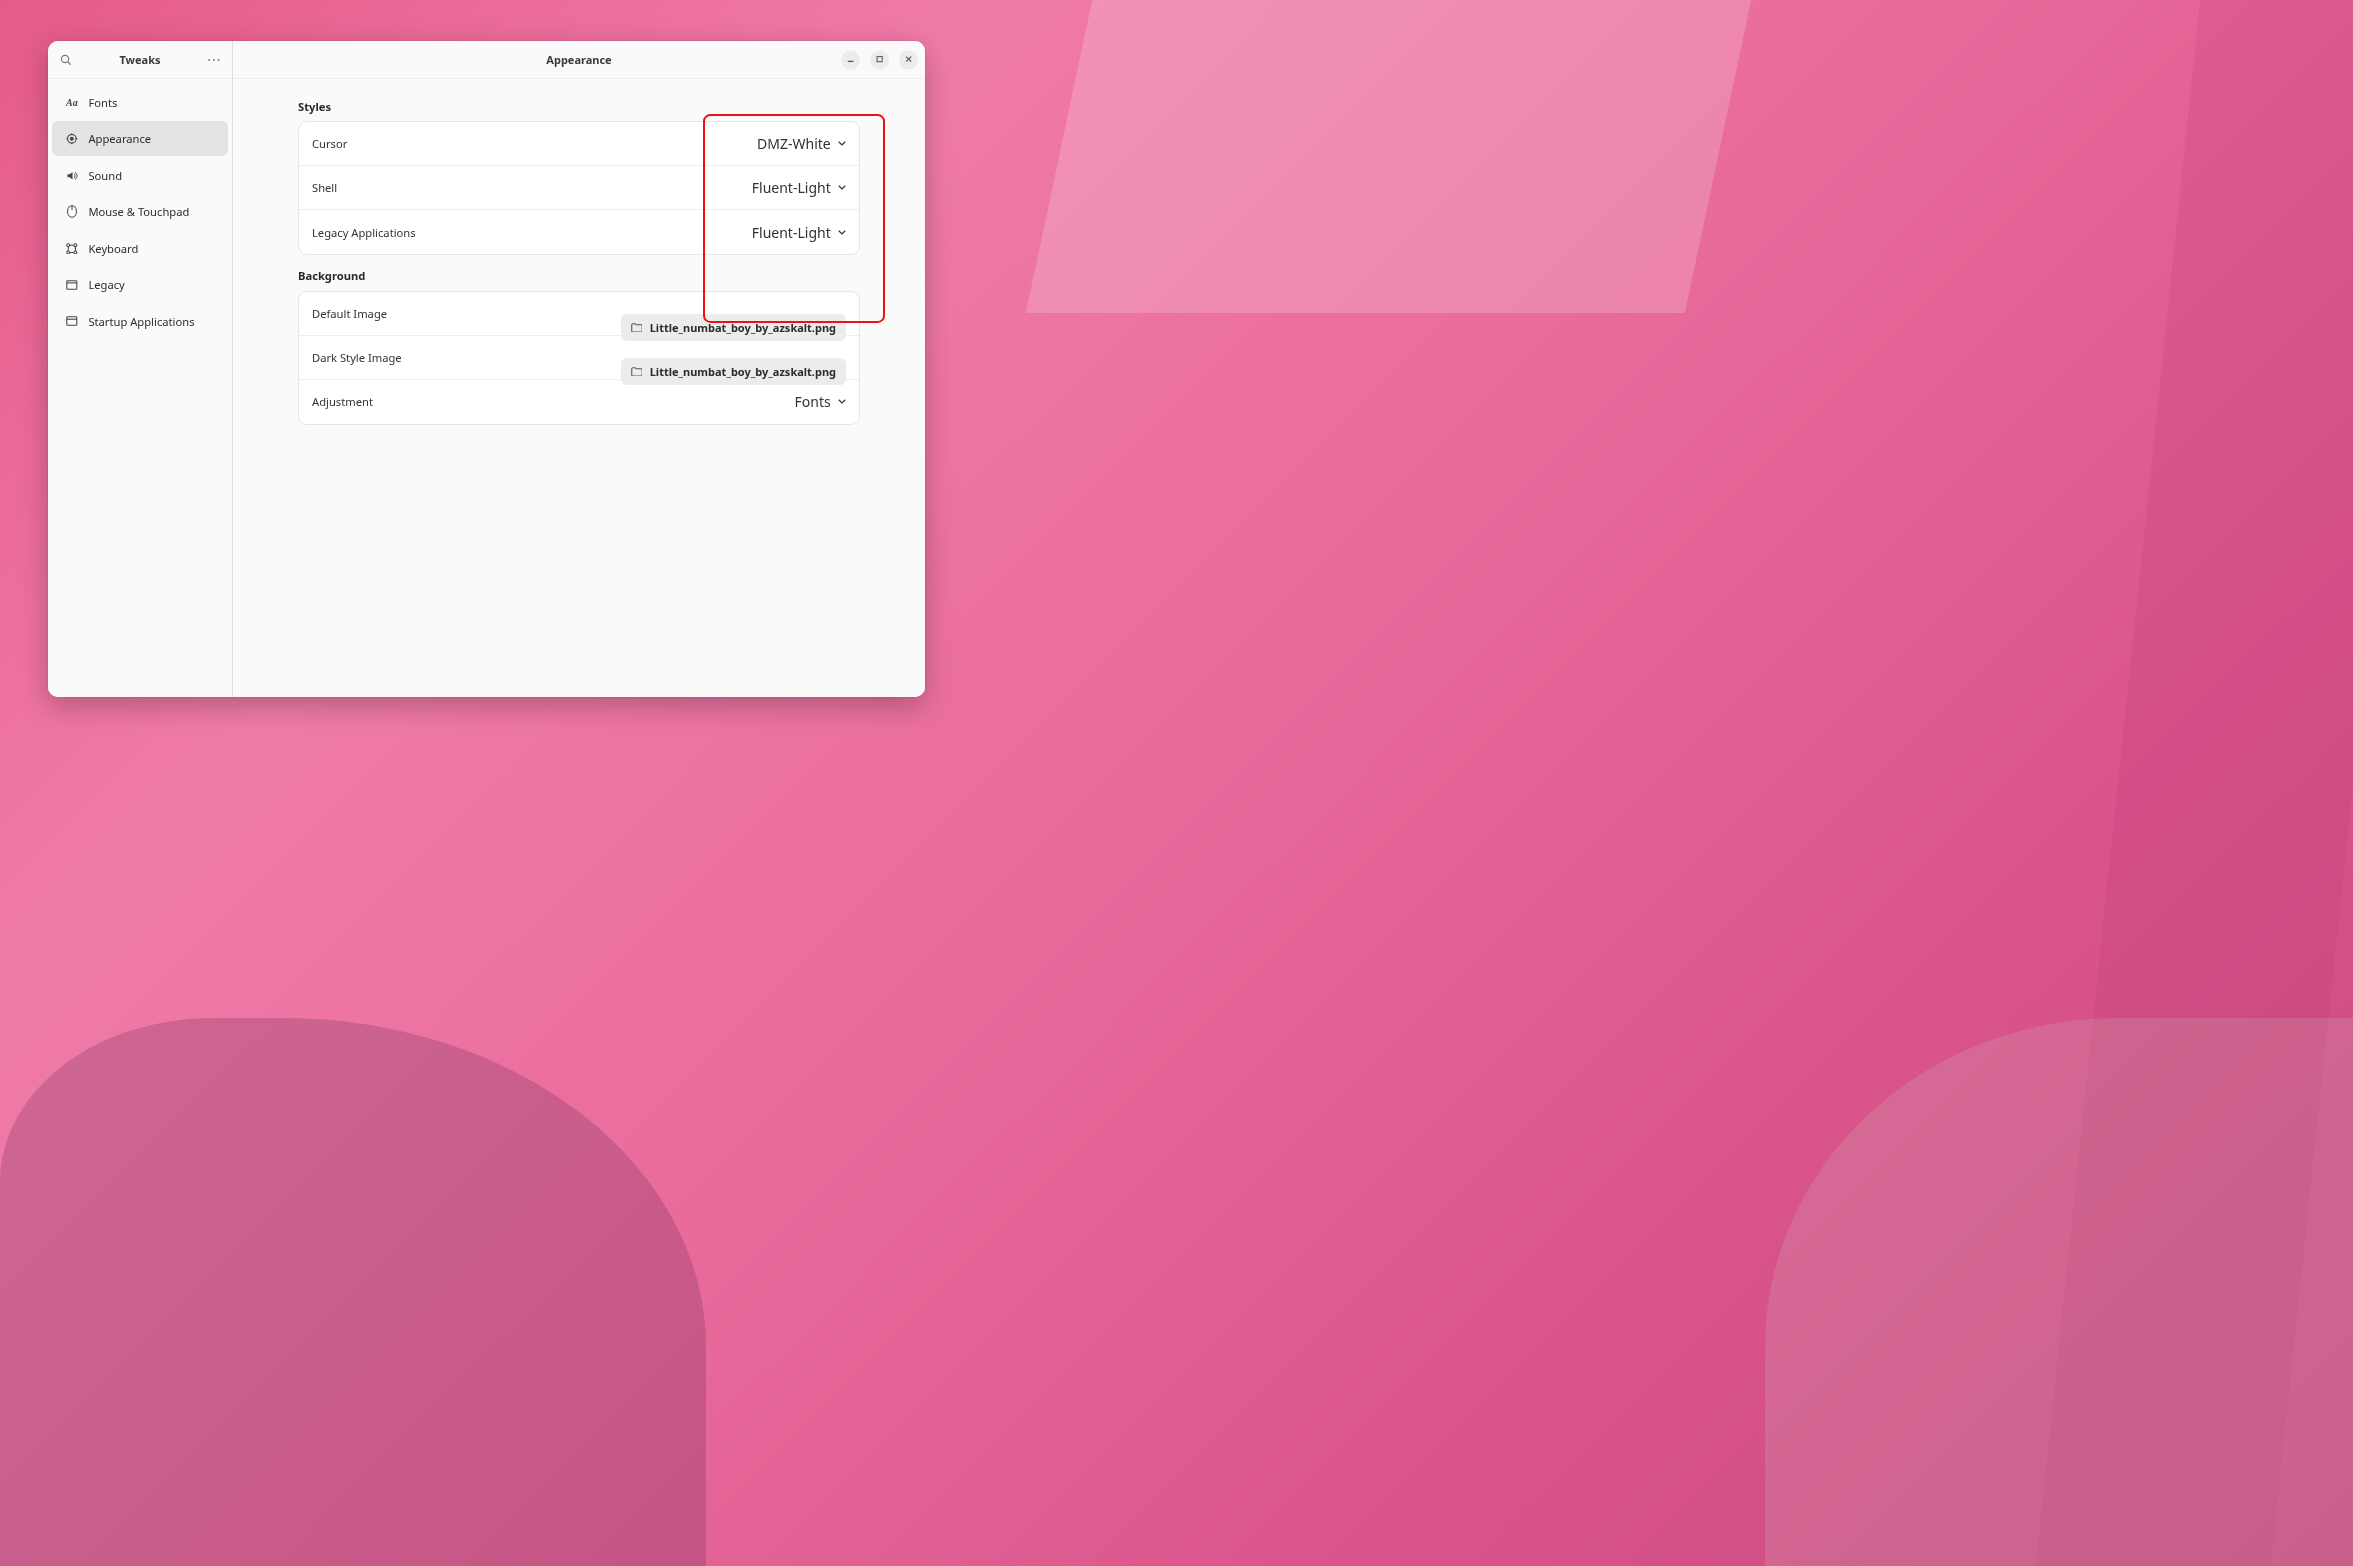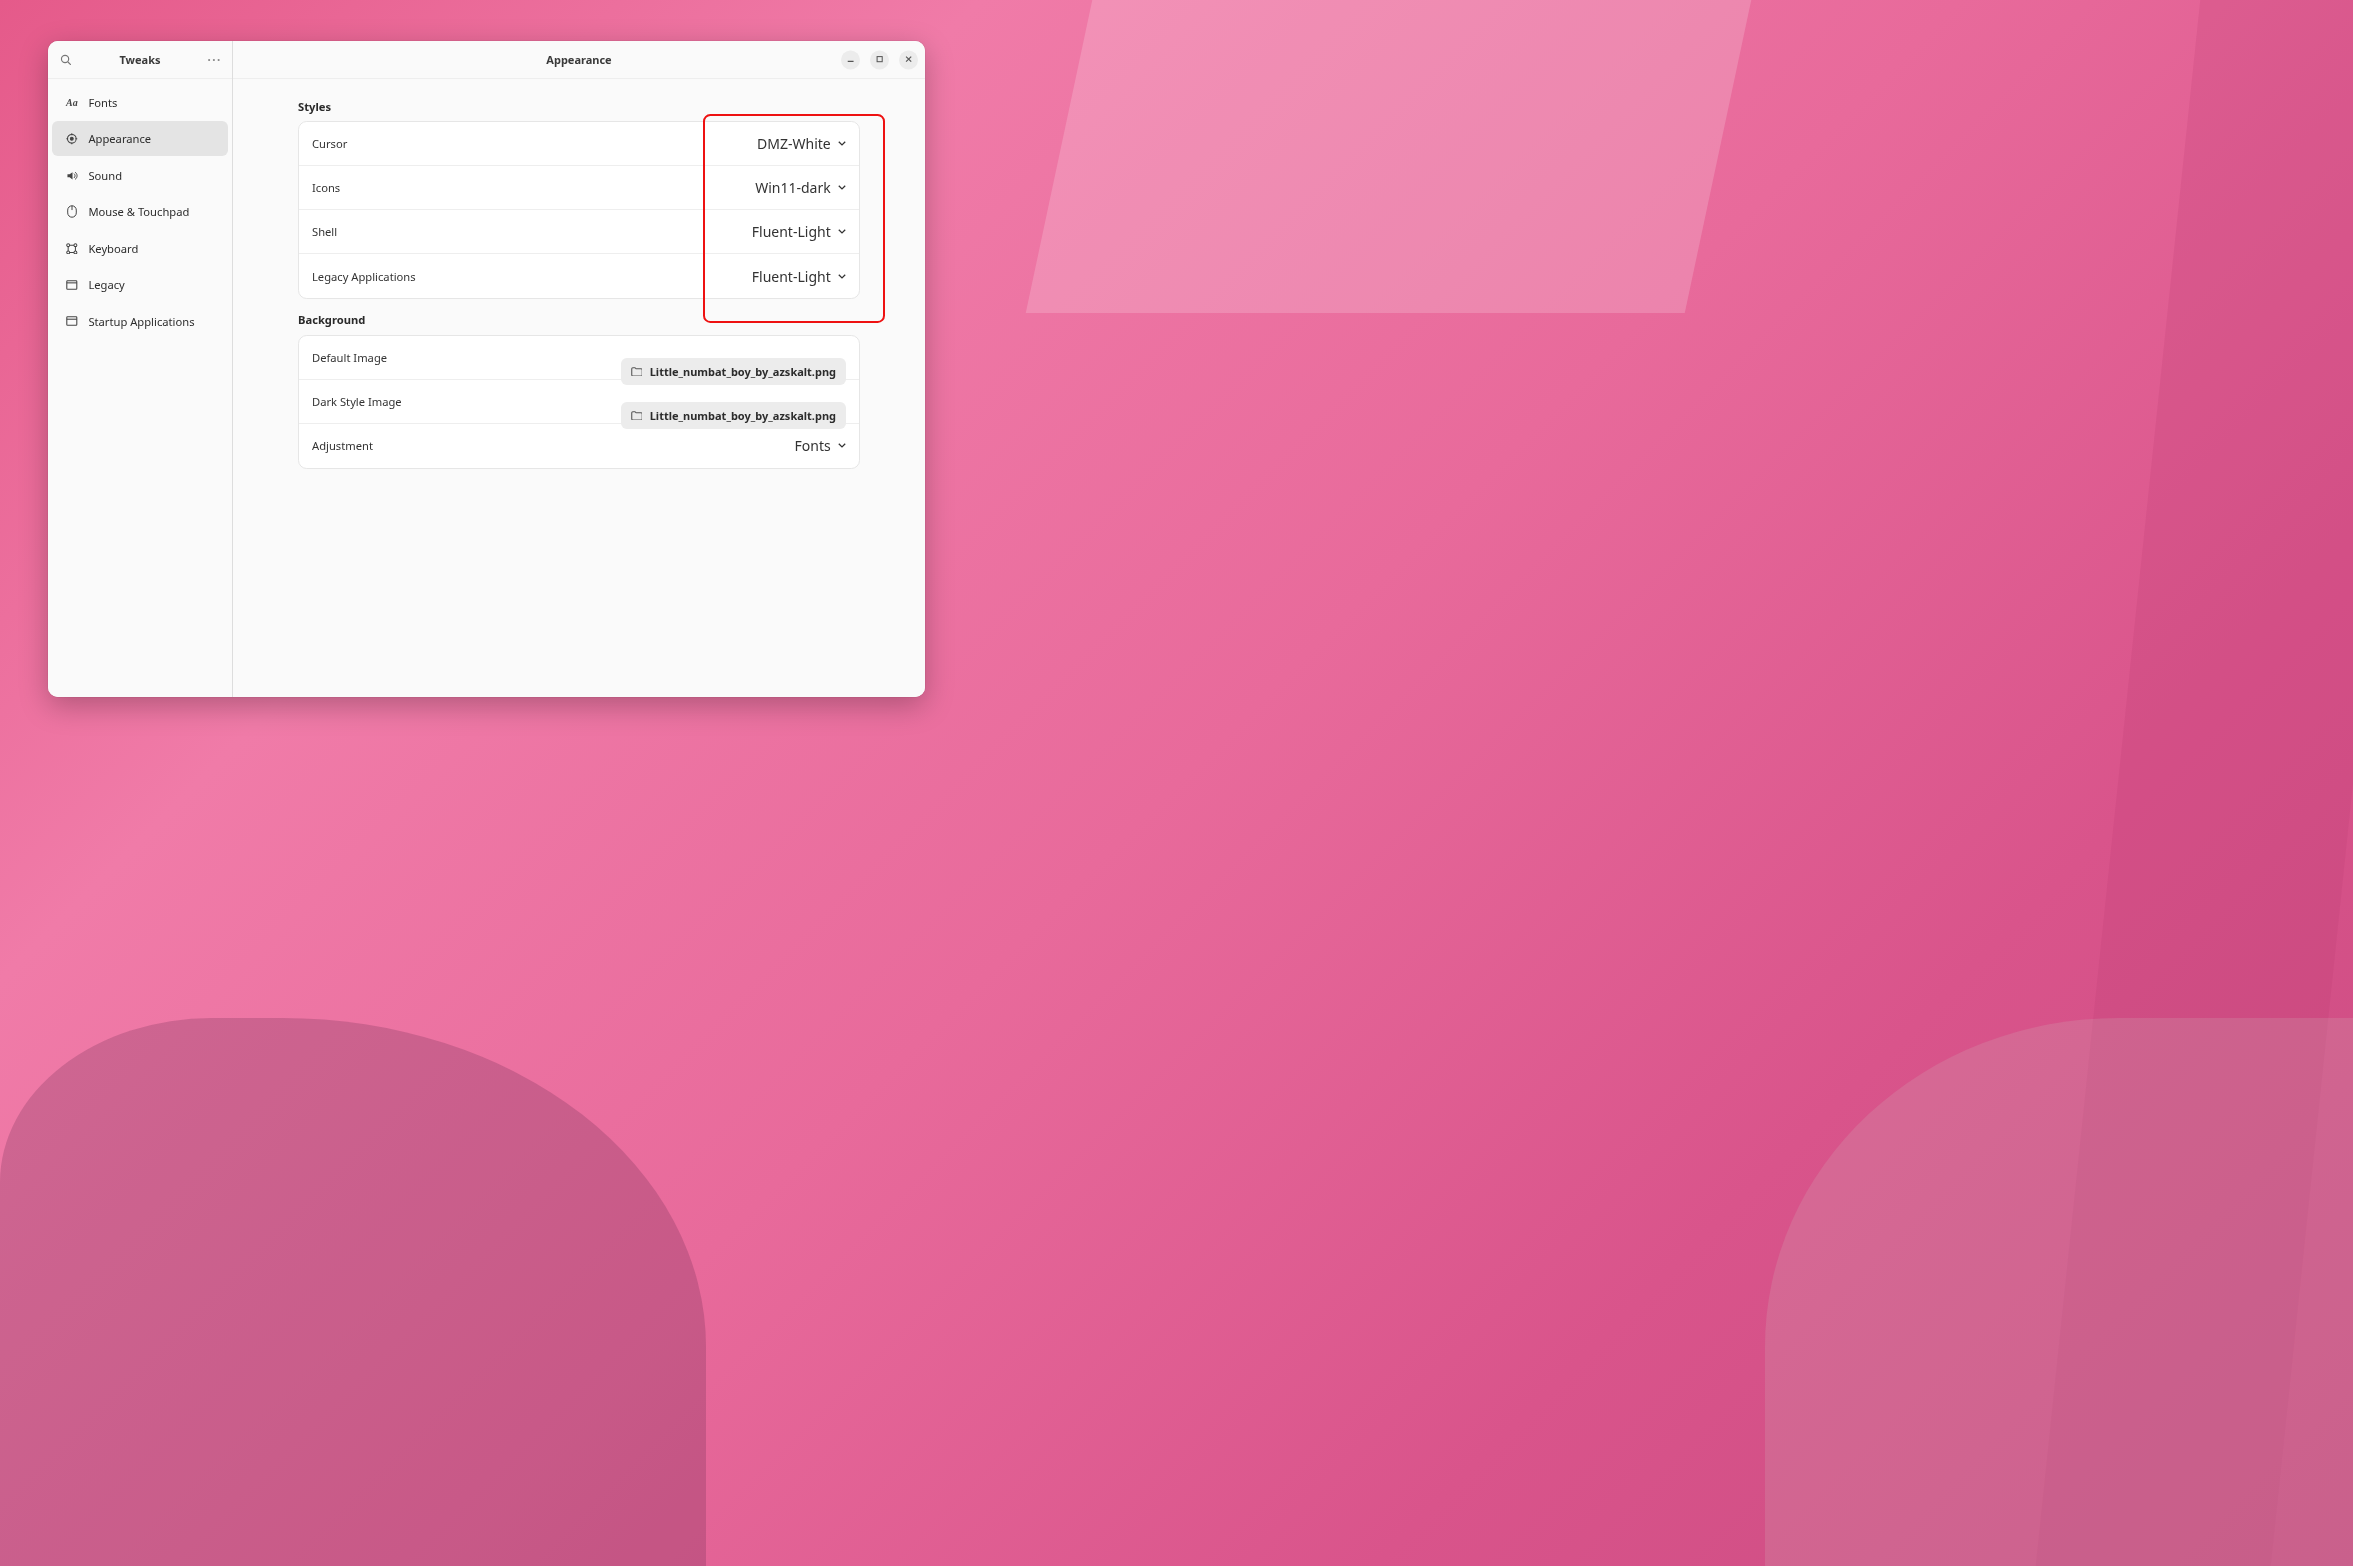--- a/index.html
+++ b/index.html
@@ -335,31 +335,20 @@
           <div class="row-value">
             <span>DMZ-White</span>
             <span class="chev">
                 <svg viewBox="0 0 11 7">
                   <path d="M1 1l4.5 4.5L10 1" fill="none" stroke="currentColor" stroke-width="1.8"></path>
                 </svg>
               </span>
           </div>
         </div>
         <div class="settings-row">
-          <span class="row-label">Icons</span>
-          <div class="row-value">
-            <span>Win11-dark</span>
-            <span class="chev">
-                <svg viewBox="0 0 11 7">
-                  <path d="M1 1l4.5 4.5L10 1" fill="none" stroke="currentColor" stroke-width="1.8"></path>
-                </svg>
-              </span>
-          </div>
-        </div>
-        <div class="settings-row">
           <span class="row-label">Shell</span>
           <div class="row-value">
             <span>Fluent-Light</span>
             <span class="chev">
                 <svg viewBox="0 0 11 7">
                   <path d="M1 1l4.5 4.5L10 1" fill="none" stroke="currentColor" stroke-width="1.8"></path>
                 </svg>
               </span>
           </div>
         </div>

